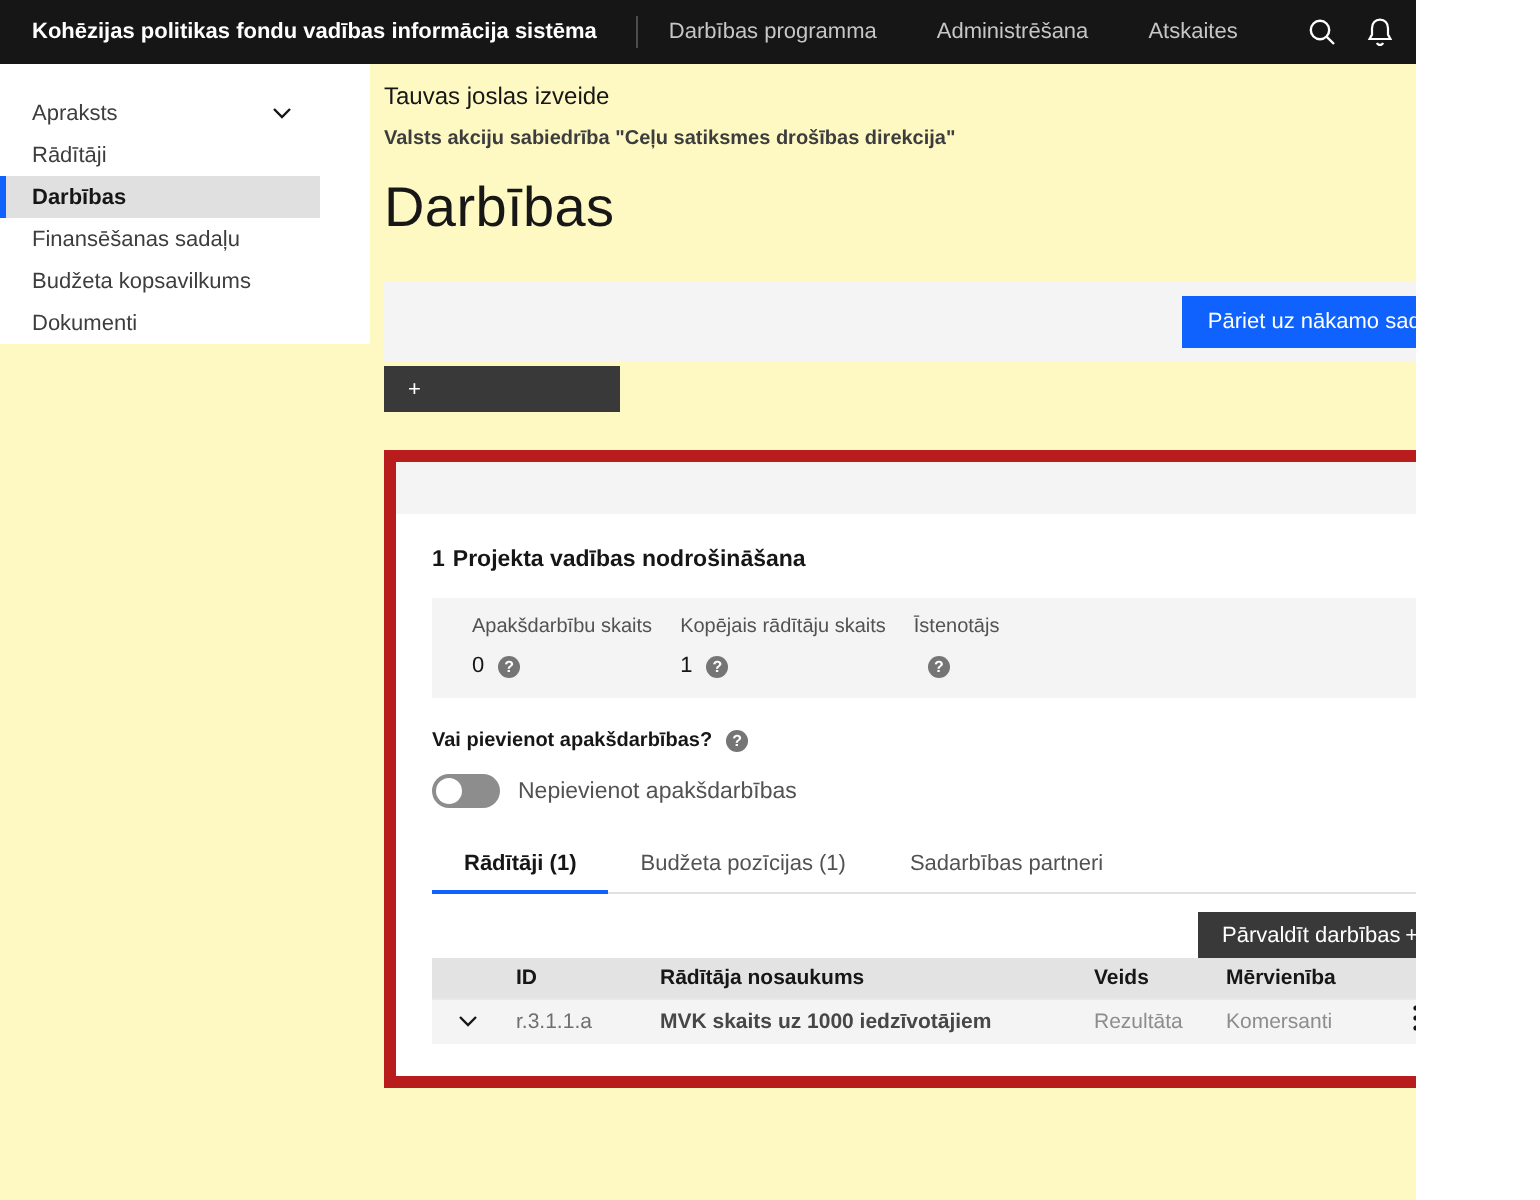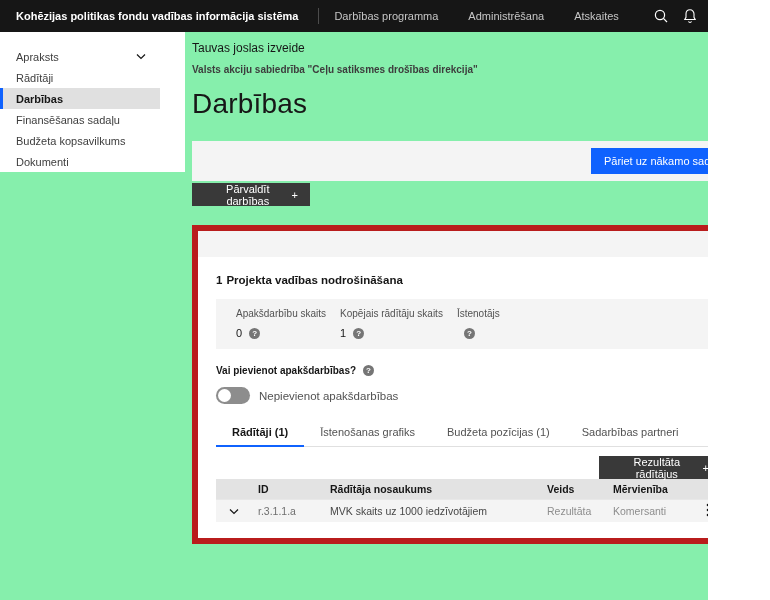--- a/index.html
+++ b/index.html
@@ -1,17 +1,17 @@
 <!DOCTYPE html>
 <html><head>
 <meta charset="utf-8">
 <style>
   * { margin:0; padding:0; box-sizing:border-box; }
   body { font-family:"Liberation Sans", sans-serif; background:#fff; }
-  .page { position:relative; width:708px; height:600px; background:#86efac; overflow:hidden; }
+  .page { position:relative; width:708px; height:600px; background:#fef9c3; overflow:hidden; }
 
   
   .topbar { position:absolute; top:0; left:0; width:770px; height:32px; background:#161616;
             display:flex; align-items:center; }
   .brand { color:#fff; font-weight:bold; font-size:11px; padding:0 20px 0 16px; white-space:nowrap; }
   .topbar-divider { width:1px; height:16px; background:#4c4c4c; }
   .topnav { display:flex; height:32px;align-items:center; }
   .topnav-item { color:#c6c6c6; font-size:11px; padding:0 15px; display:flex; align-items:center; cursor:pointer; }
   .topbar-icons { margin-left:auto; display:flex; padding-right:8px; }
   .icon-btn { width:29px; height:32px; display:flex; align-items:center; justify-content:center; cursor:pointer; }
@@ -73,21 +73,21 @@
   table.ind th { background:#e3e3e3; font-size:10.5px; font-weight:bold; color:#161616;
                  text-align:left; height:20px; padding:0 6px; }
   table.ind td { background:#f4f4f4; font-size:10.5px; height:23px; padding:0 6px;
                  border-top:1px solid #e8e8e8; }
   .col-expand { width:36px; text-align:center; }
   .col-id { width:72px; }
   .col-type { width:66px; }
   .col-unit { width:88px; }
   .col-menu { width:26px; text-align:center; }
   td.col-id { color:#6f6f6f; }
-  td.col-name { color:#474747; }
+  td.col-name { color:#474747;font-weight:bold; }
   td.col-type, td.col-unit { color:#8d8d8d; }
   .row-chev, .kebab { display:inline-flex; cursor:pointer; }
 </style>
 </head>
 <body>
 
 <div class="page">
 
   <header class="topbar">
     <div class="brand">Kohēzijas politikas fondu vadības informācija sistēma</div>
@@ -172,21 +172,20 @@
 
     <div class="project-title">Tauvas joslas izveide</div>
     <div class="applicant">Valsts akciju sabiedrība "Ceļu satiksmes drošības direkcija"</div>
     <h1 class="page-title">Darbības</h1>
 
     <div class="band">
       <button class="btn-primary">Pāriet uz nākamo sadaļu</button>
     </div>
 
     <button class="btn-dark">
-      <span>Pārvaldīt darbības</span>
       <span>+</span>
     </button>
 
     <section class="card">
       <div class="card-strip"></div>
       <div class="card-body">
 
         <div class="activity-title">
           <span class="num">1</span><span>Projekta vadības nodrošināšana</span>
         </div>
@@ -222,28 +221,27 @@
 
         <div class="toggle-row">
           <div class="toggle">
             <div class="toggle-knob"></div>
           </div>
           <span class="toggle-label">Nepievienot apakšdarbības</span>
         </div>
 
         <div class="tabs">
           <div class="tab active">Rādītāji (1)</div>
-          <div class="tab">Īstenošanas grafiks</div>
           <div class="tab">Budžeta pozīcijas (1)</div>
           <div class="tab">Sadarbības partneri</div>
         </div>
 
         <div class="table-actions">
           <button class="btn-dark">
-            <span>Rezultāta rādītājus</span>
+            <span>Pārvaldīt darbības</span>
             <span>+</span>
           </button>
         </div>
 
         <table class="ind">
           <thead>
             <tr>
               <th class="col-expand"></th>
               <th class="col-id">ID</th>
               <th class="col-name">Rādītāja nosaukums</th>

